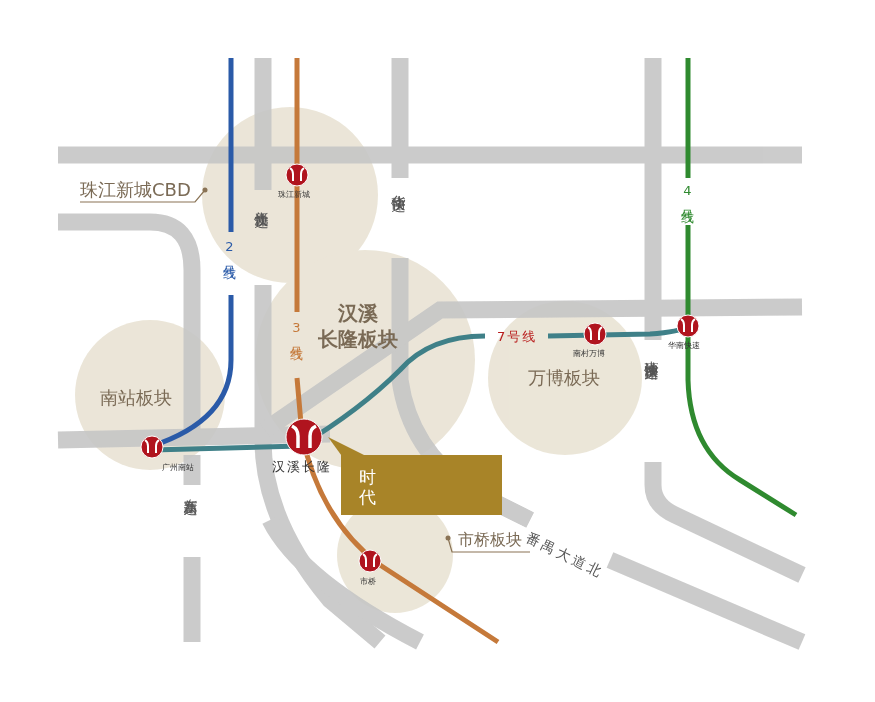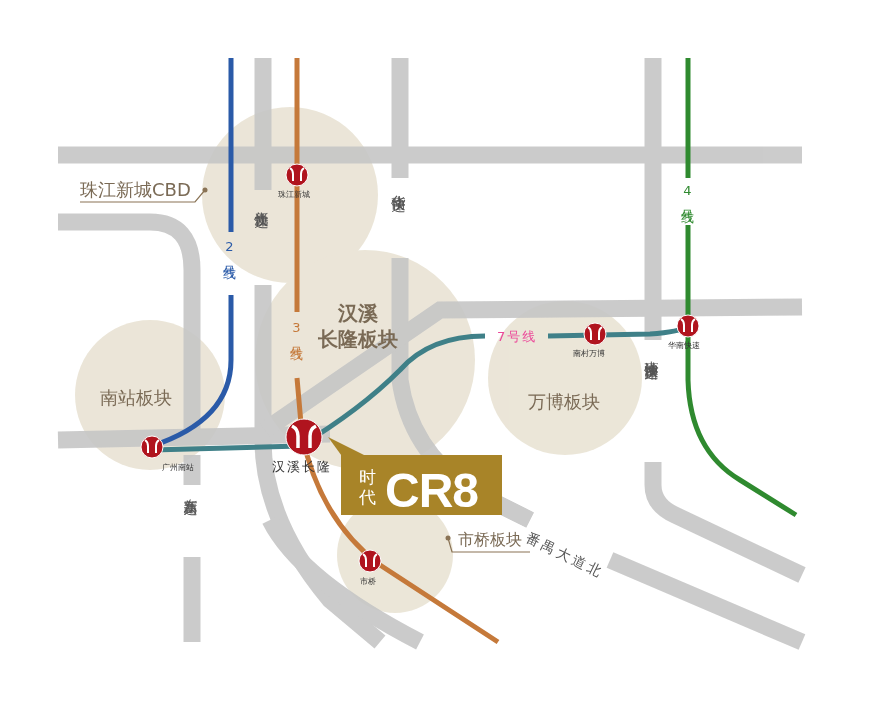--- a/index.html
+++ b/index.html
@@ -6,21 +6,21 @@
   body{width:875px;height:702px;overflow:hidden;position:relative;font-family:"DejaVu Sans","Liberation Sans",sans-serif;}
   #map{position:absolute;left:0;top:0;width:875px;height:702px;}
   .lbl{position:absolute;color:#555;line-height:1;white-space:nowrap;}
   .vert{writing-mode:vertical-rl;text-orientation:upright;letter-spacing:1px;}
   .district{font-size:18px;color:#7a6a55;text-align:center;}
   .station{font-size:8px;color:#333;}
   .road{font-size:14px;color:#555;}
   .line2{color:#2a5aa8;font-size:13px;}
   .line3{color:#c5793a;font-size:13px;}
   .line4{color:#2f8a2f;font-size:13px;}
-  .line7{color:#ec4899;font-size:13px;}
+  .line7{color:#b91c1c;font-size:13px;}
   .project{position:absolute;left:341px;top:455px;width:161px;height:60px;background:#a88428;color:#fff;}
   .project .small{position:absolute;left:18px;top:12px;font-size:17px;line-height:20px;width:18px;}
   .project .big{position:absolute;left:44px;top:8px;font-size:48px;font-weight:bold;font-family:"Liberation Sans",sans-serif;letter-spacing:-1px;}
 </style>
 </head>
 <body>
 
 <svg id="map" width="875" height="702" viewBox="0 0 875 702" xmlns="http://www.w3.org/2000/svg">
 
   <g fill="#e9e3d4" opacity="0.9">
@@ -84,21 +84,21 @@
   <path d="M448 538 L452 552 L530 552" stroke="#8a7355" stroke-width="1.2" fill="none"></path>
   <circle cx="448" cy="538" r="2.5" fill="#8a7355"></circle>
 </svg>
 
 <div class="lbl district" style="left:80px;top:181px;">珠江新城CBD</div>
 <div class="lbl district" style="left:318px;top:300px;font-weight:bold;font-size:20px;line-height:26px;">
   <div>汉溪</div>
   <div>长隆板块</div>
 </div>
 <div class="lbl district" style="left:100px;top:389px;">南站板块</div>
-<div class="lbl district" style="left:528px;top:369px;margin-top:24px;">万博板块</div>
+<div class="lbl district" style="left:528px;top:369px;">万博板块</div>
 <div class="lbl district" style="left:458px;top:532px;font-size:16px;">市桥板块</div>
 
 <div class="lbl road vert" style="left:255px;top:200px;">新光快速</div>
 <div class="lbl road vert" style="left:392px;top:184px;">华南快速</div>
 <div class="lbl road vert" style="left:184px;top:487px;">东新高速</div>
 <div class="lbl road vert" style="left:645px;top:350px;">南沙港快速路</div>
 <div class="lbl road" style="left:530px;top:530px;transform:rotate(26deg);transform-origin:left top;letter-spacing:3px;">番禺大道北</div>
 
 <div class="lbl line2 vert" style="left:223px;top:239px;">2号线</div>
 <div class="lbl line3 vert" style="left:290px;top:320px;">3号线</div>
@@ -107,14 +107,13 @@
 
 <div class="lbl station" style="left:278px;top:191px;">珠江新城</div>
 <div class="lbl station" style="left:130px;top:464px;margin-left:32px;">广州南站</div>
 <div class="lbl" style="left:272px;top:460px;font-size:13px;color:#333;letter-spacing:2px;">汉溪长隆</div>
 <div class="lbl station" style="left:573px;top:350px;">南村万博</div>
 <div class="lbl station" style="left:668px;top:342px;">华南快速</div>
 <div class="lbl station" style="left:360px;top:578px;">市桥</div>
 
 <div class="project">
   <div class="small">时代</div>
-  <div class="big">CR8</div>
 </div>
 
 </body></html>

